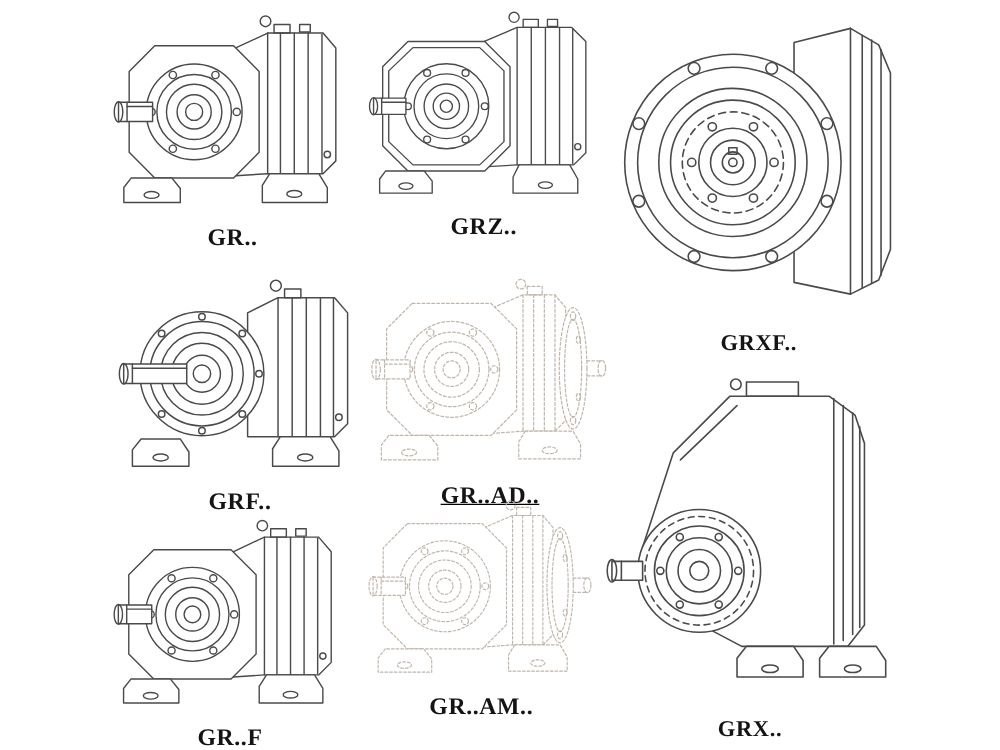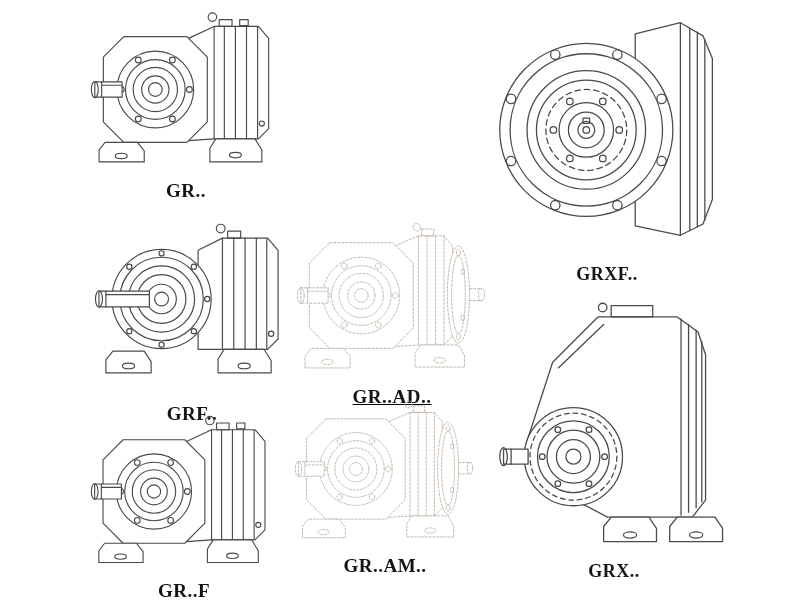--- a/index.html
+++ b/index.html
@@ -235,29 +235,35 @@
 
 <div id="canvas">
 
   <figure class="fig solid" style="left:88px; top:4px; width:196px;">
     <svg class="drawing" width="196" height="171" viewBox="0 0 230 200">
         <use href="#gb-r"></use>
       </svg>
     <figcaption class="label">GR..</figcaption>
   </figure>
 
+  <figure class="fig solid" style="left:294px; top:4px; width:186px;">
+    <svg class="drawing" width="186" height="162" viewBox="0 0 230 200">
+        <use href="#gb-rz"></use>
+      </svg>
+    <figcaption class="label">GRZ..</figcaption>
+  </figure>
 
   <figure class="fig solid" style="left:494px; top:2px; width:226px;">
     <svg class="drawing" width="226" height="254" viewBox="0 0 240 270">
         <use href="#gb-rxf"></use>
       </svg>
     <figcaption class="label lg">GRXF..</figcaption>
   </figure>
 
-  <figure class="fig solid" style="left:92px; top:212px; width:200px;gap:12px;">
+  <figure class="fig solid" style="left:92px; top:212px; width:200px;">
     <svg class="drawing" width="200" height="174" viewBox="0 0 230 200">
         <use href="#gb-rf"></use>
       </svg>
     <figcaption class="label">GRF..</figcaption>
   </figure>
 
   <figure class="fig faded" style="left:294px; top:210px; width:196px;text-decoration:underline;">
     <svg class="drawing" width="196" height="171" viewBox="0 0 230 200">
         <use href="#gb-ram"></use>
       </svg>
@@ -271,20 +277,20 @@
     <figcaption class="label">GR..F</figcaption>
   </figure>
 
   <figure class="fig faded" style="left:292px; top:388px; width:186px;">
     <svg class="drawing" width="186" height="162" viewBox="0 0 230 200">
         <use href="#gb-ram"></use>
       </svg>
     <figcaption class="label">GR..AM..</figcaption>
   </figure>
 
-  <figure class="fig solid" style="left:496px; top:298px; width:236px;">
+  <figure class="fig solid" style="left:482px; top:298px; width:236px;gap:12px;">
     <svg class="drawing" width="236" height="255" viewBox="0 0 250 270">
         <use href="#gb-rx"></use>
       </svg>
     <figcaption class="label lg">GRX..</figcaption>
   </figure>
 
 </div>
 
 </body></html>

